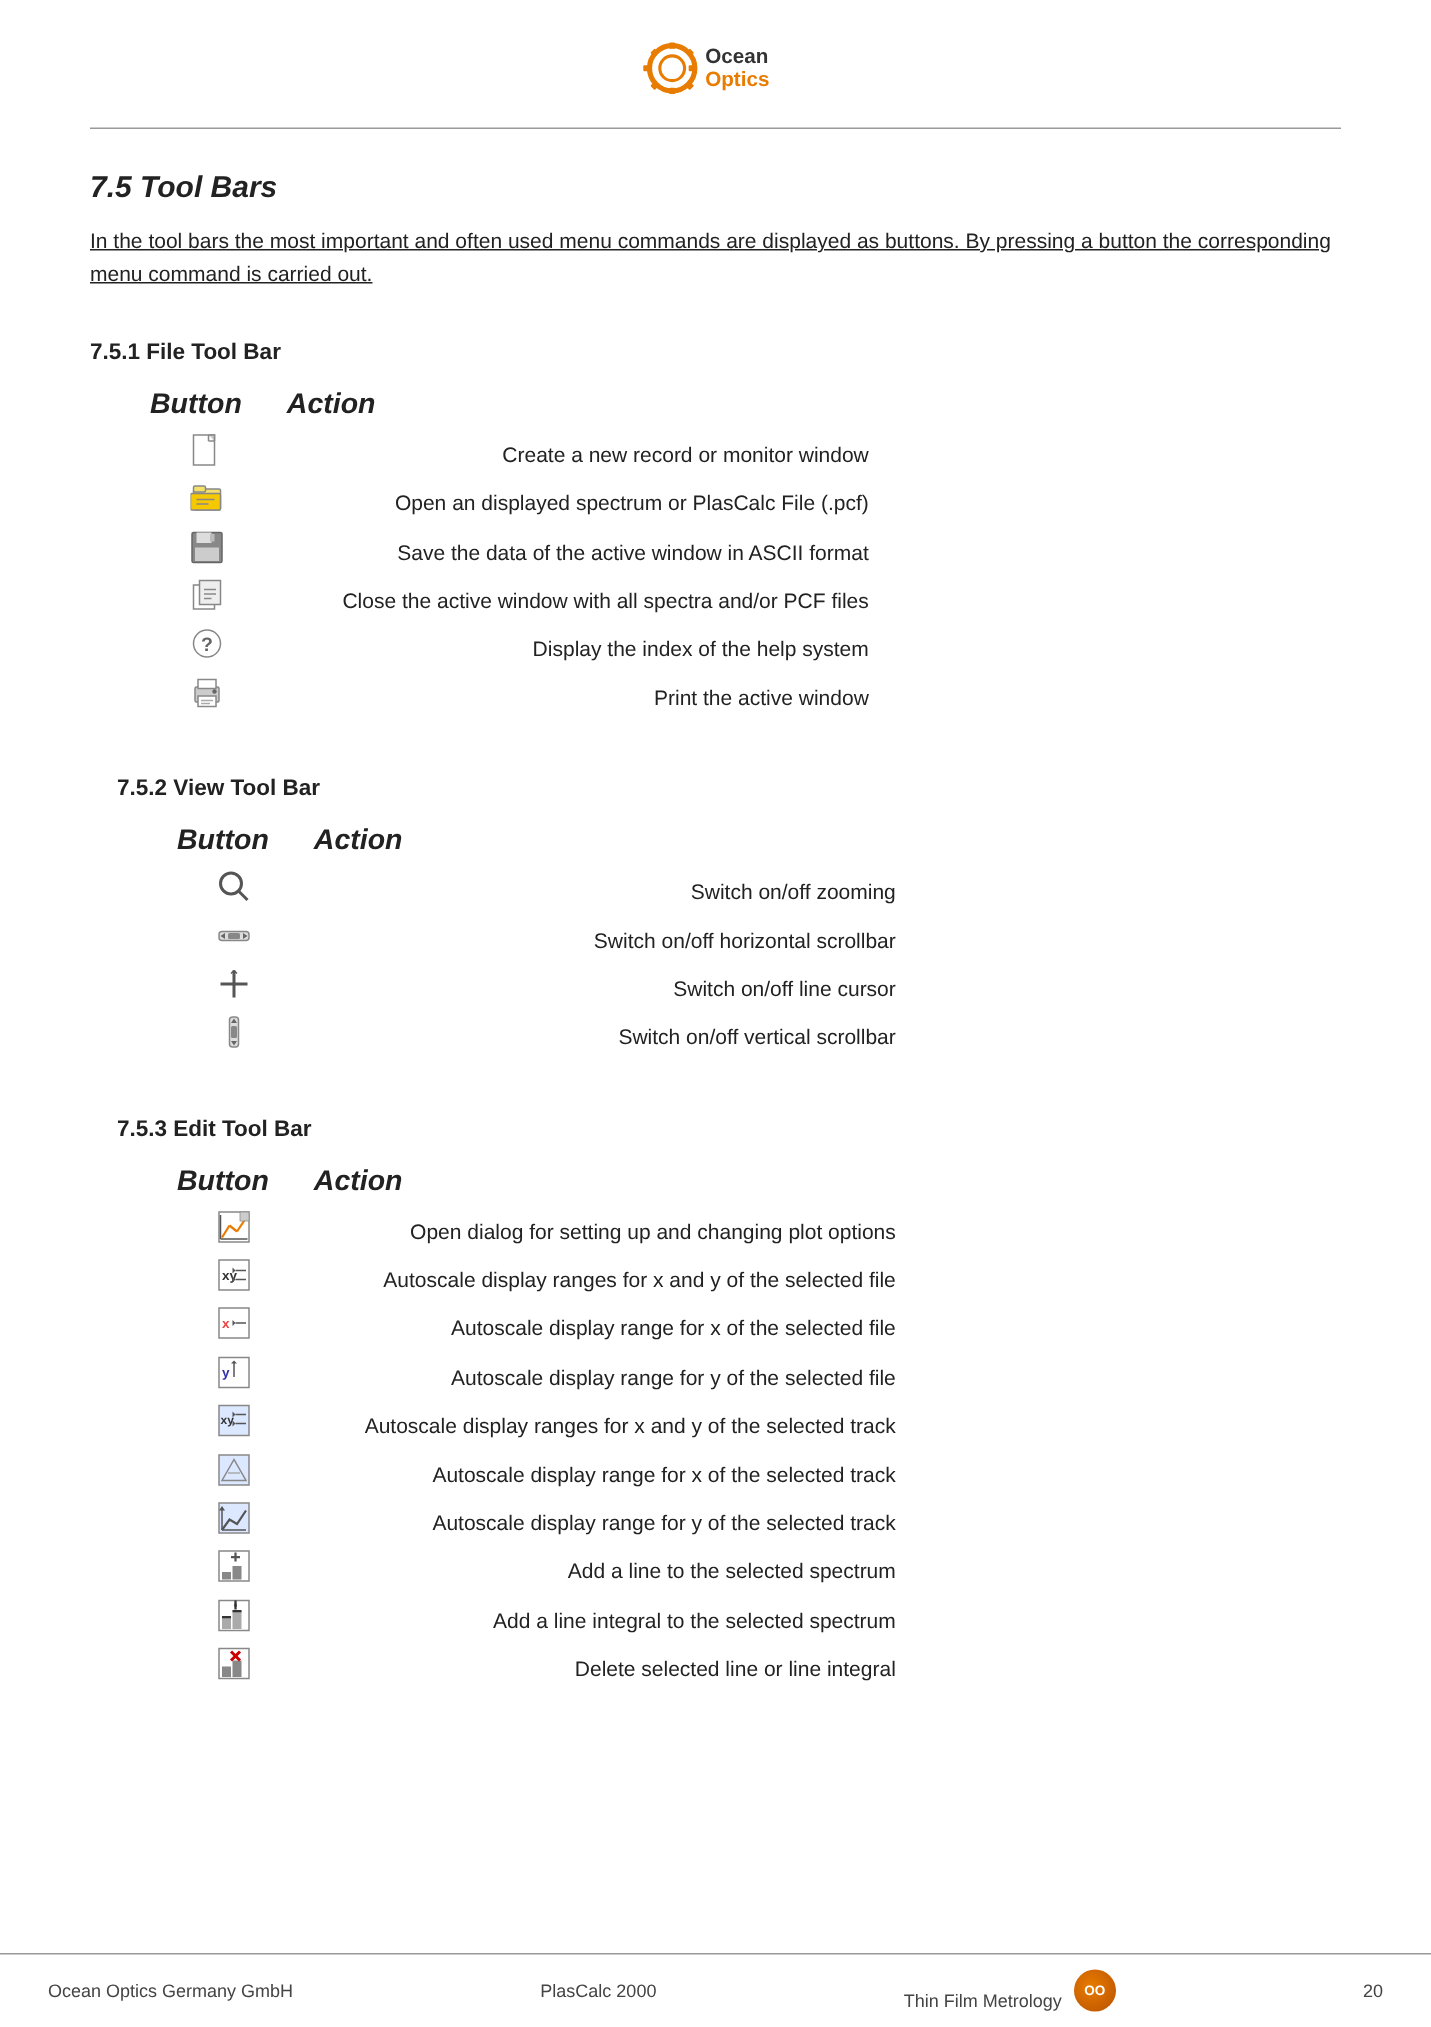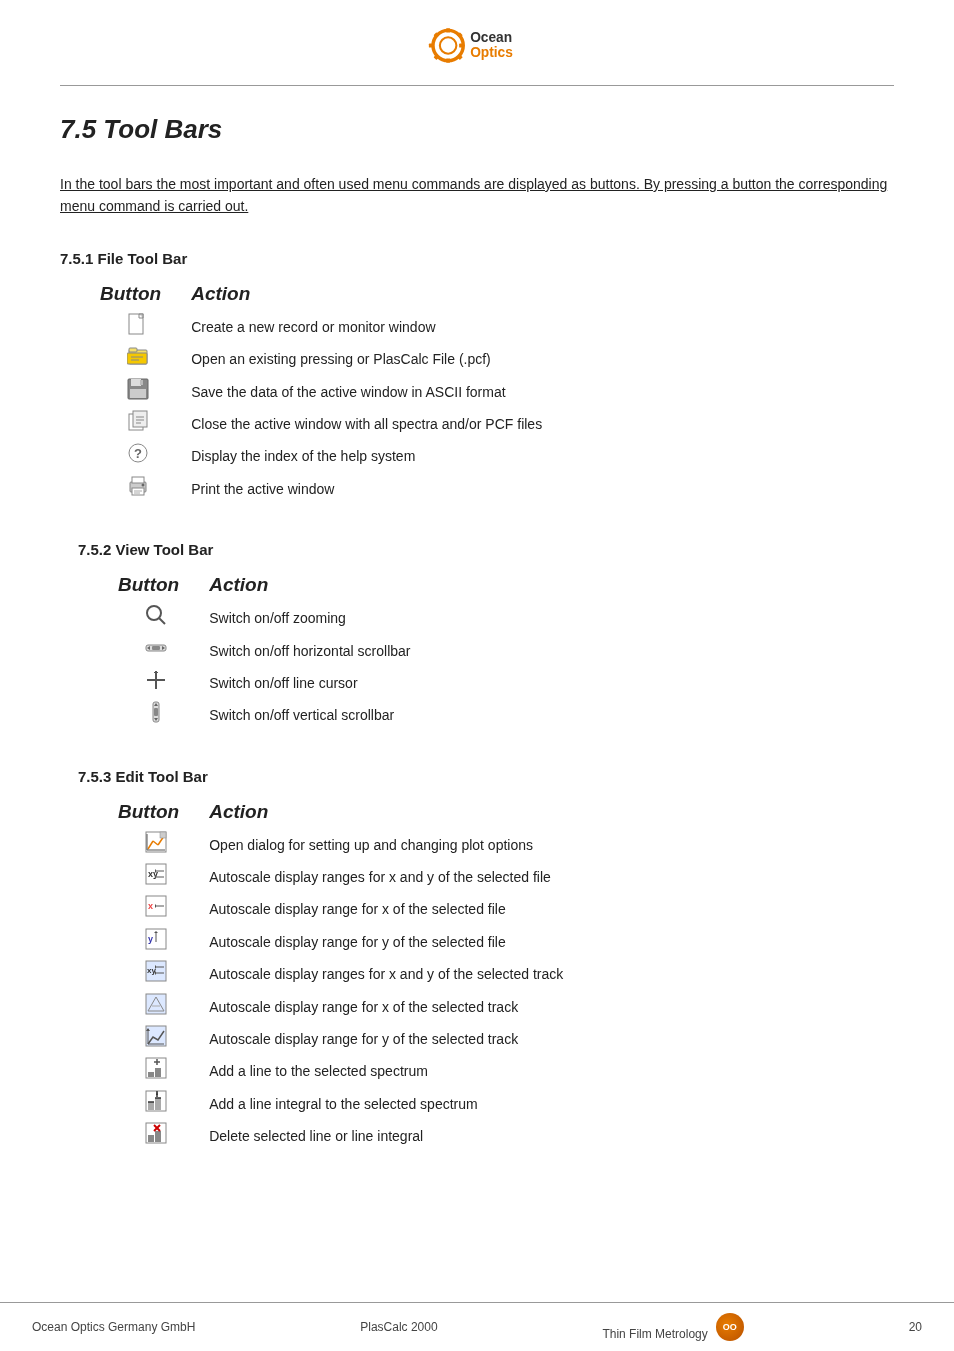--- a/index.html
+++ b/index.html
@@ -34,24 +34,24 @@
       align-items: center;
     }
 
     .logo-svg {
       width: 110px;
       height: 55px;
     }
 
     
     .section-title {
-      font-size: 26px;
+      font-size: 20px;
       font-weight: bold;
       font-style: italic;
-      margin-bottom: 28px;
+      margin-bottom: 12px;
     }
 
     .intro-text {
       font-size: 14px;
       line-height: 1.6;
       margin-bottom: 32px;
       text-decoration: underline;
     }
 
     .subsection-title {
@@ -121,20 +121,21 @@
       border-radius: 50%;
       display: flex; align-items: center; justify-content: center;
       color: white; font-size: 9px; font-weight: bold;
     }
 
     
     .section-gap { margin-top: 32px; margin-left: 18px; }
 
     table.toolbar-table td.action-cell {
       min-width: 400px;
+      text-align: right;
     }
   </style>
 </head>
 <body>
 
 <div class="page-container">
 
   <div class="header">
     <div class="logo-container">
       <svg class="logo-svg" viewBox="0 0 160 70" xmlns="http://www.w3.org/2000/svg">
@@ -187,21 +188,21 @@
         <tr>
           <td class="icon-cell">
             <svg width="22" height="22" viewBox="0 0 22 22" xmlns="http://www.w3.org/2000/svg">
               <rect x="2" y="5" width="18" height="14" fill="#f5e06a" stroke="#888" stroke-width="1" rx="1"></rect>
               <rect x="2" y="3" width="8" height="4" fill="#f5e06a" stroke="#888" stroke-width="1" rx="1"></rect>
               <rect x="0" y="8" width="20" height="11" fill="#f5c800" stroke="#888" stroke-width="1" rx="1"></rect>
               <line x1="4" y1="12" x2="16" y2="12" stroke="#888" stroke-width="1"></line>
               <line x1="4" y1="15" x2="12" y2="15" stroke="#888" stroke-width="1"></line>
             </svg>
           </td>
-          <td class="action-cell">Open an existing pressing or PlasCalc File (.pcf)</td>
+          <td class="action-cell">Open an displayed spectrum or PlasCalc File (.pcf)</td>
         </tr>
 
         <tr>
           <td class="icon-cell">
             <svg width="22" height="22" viewBox="0 0 22 22" xmlns="http://www.w3.org/2000/svg">
               <rect x="1" y="1" width="20" height="20" fill="#888" stroke="#666" stroke-width="1" rx="1"></rect>
               <rect x="4" y="1" width="10" height="7" fill="#ddd" stroke="none"></rect>
               <rect x="13" y="2" width="3" height="5" fill="#bbb"></rect>
               <rect x="3" y="11" width="16" height="9" fill="#ccc" stroke="none"></rect>
             </svg>

